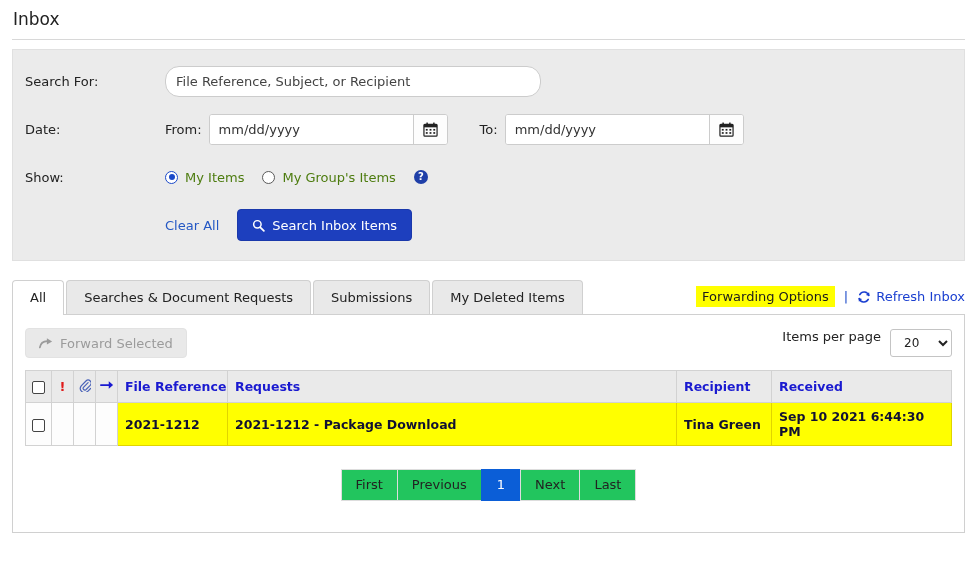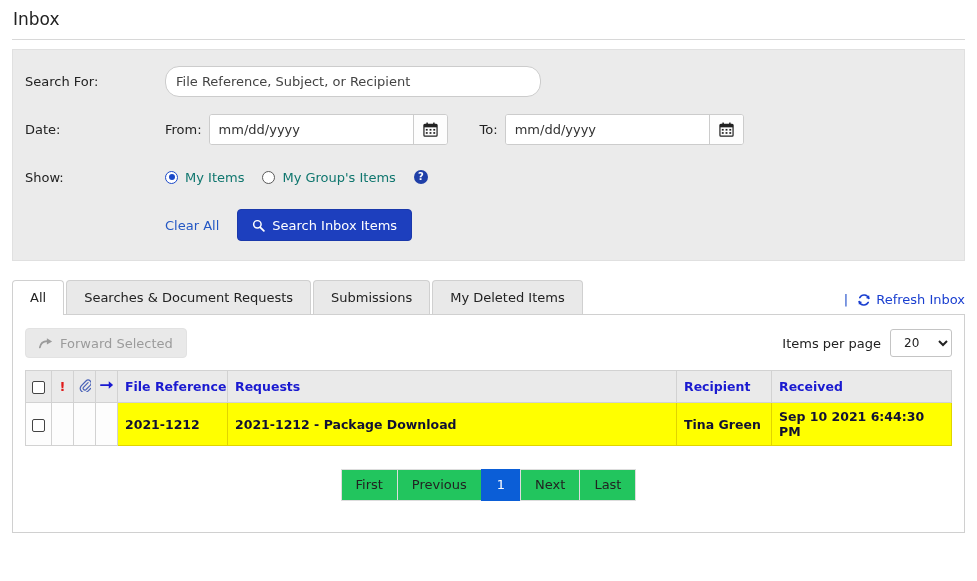--- a/index.html
+++ b/index.html
@@ -120,21 +120,21 @@
     background: #fff;
   }
   .radio.checked::after {
     content: "";
     position: absolute;
     left: 2.5px; top: 2.5px;
     width: 6px; height: 6px;
     border-radius: 50%;
     background: #1a49c9;
   }
-  .radio-label { font-size: 13px; color: #0f766e; }
+  .radio-label { font-size: 13px; color: #4d7c0f; }
   .help-icon {
     width: 14px; height: 14px;
     border-radius: 50%;
     background: #1f3fa8;
     color: #fff;
     font-size: 10px;
     font-weight: bold;
     line-height: 14px;
     text-align: center;
     display: inline-block;
@@ -242,21 +242,21 @@
     padding: 0 13px;
     margin-right: 9px;
     cursor: default;
     display: inline-flex;
     align-items: center;
     gap: 7px;
   }
   .per-page {
     margin-left: auto;
     display: flex;
-    align-items: center;
+    align-items: flex-start;
     gap: 9px;
     font-size: 13px;
     color: #222;
   }
   .sel-perpage {
     font-family: "DejaVu Sans", "Liberation Sans", sans-serif;
     font-size: 12px;
     height: 28px;
     width: 62px;
     border: 1px solid #c4c4c4;
@@ -424,20 +424,21 @@
 </div>
 
 <div class="tabs-area">
   <div class="tabs-row">
     <div class="tab active">All</div>
     <div class="tab">Searches &amp; Document Requests</div>
     <div class="tab">Submissions</div>
     <div class="tab">My Deleted Items</div>
 
     <div class="tab-actions">
+      <a class="hl-link">Forwarding Options</a>
       <span class="sep">|</span>
       <a class="refresh-link">
         <svg width="14" height="14" viewBox="0 0 16 16">
           <path d="M13.3 6.1A5.5 5.5 0 0 0 3.2 5.2" fill="none" stroke="#1a3fd0" stroke-width="1.9" stroke-linecap="round"></path>
           <path d="M2.7 9.9a5.5 5.5 0 0 0 10.1 0.9" fill="none" stroke="#1a3fd0" stroke-width="1.9" stroke-linecap="round"></path>
           <polygon points="13.8,2.6 14.4,6.9 10.2,5.7" fill="#1a3fd0"></polygon>
           <polygon points="2.2,13.4 1.6,9.1 5.8,10.3" fill="#1a3fd0"></polygon>
         </svg>
         <span>Refresh Inbox</span>
       </a>

